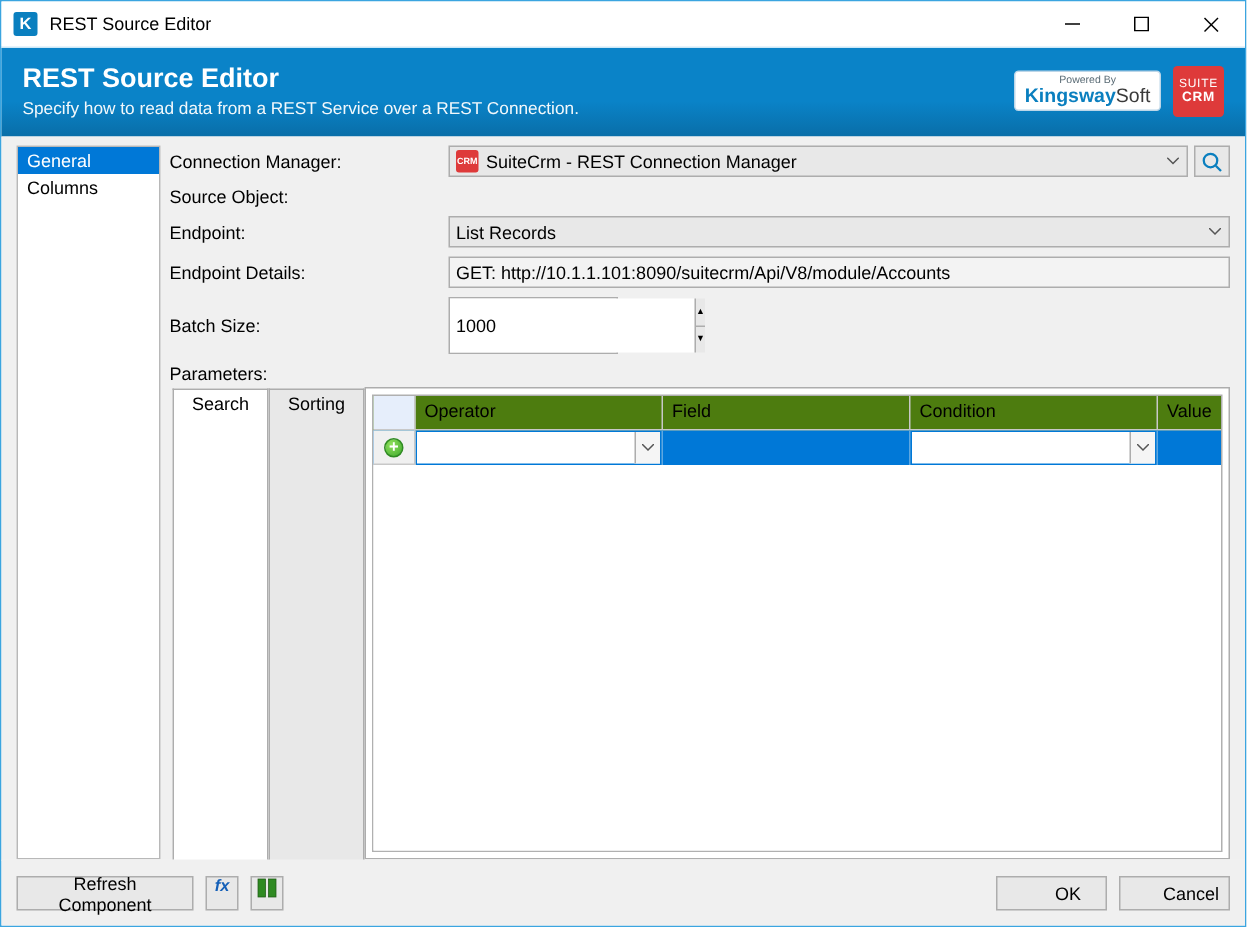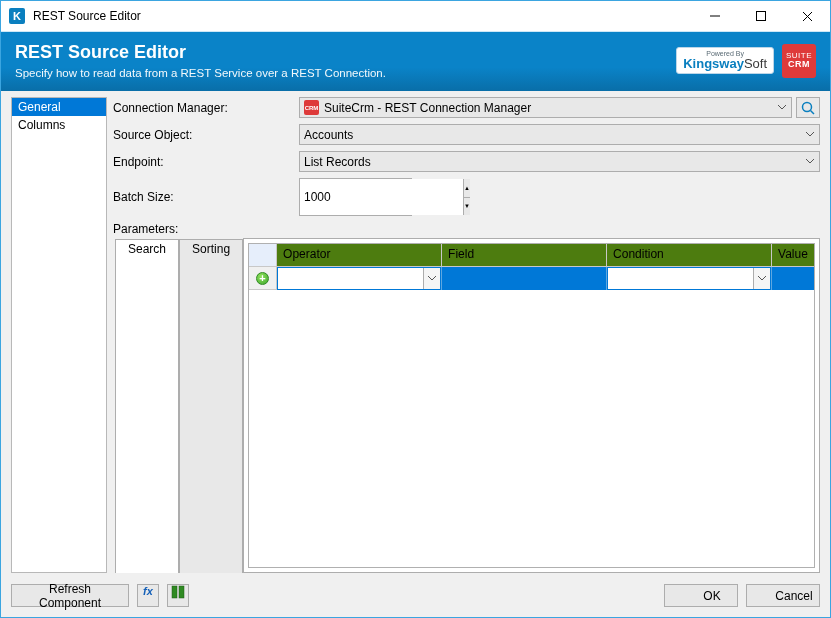--- a/index.html
+++ b/index.html
@@ -416,42 +416,40 @@
             <svg width="14" height="14">
                 <circle cx="6" cy="6" r="4.5" fill="none" stroke="#0a7fbf" stroke-width="1.5"></circle>
                 <line x1="9.5" y1="9.5" x2="13" y2="13" stroke="#0a7fbf" stroke-width="1.5"></line>
               </svg>
           </div>
         </div>
       </div>
 
       <div class="form-row">
         <div class="form-label">Source Object:</div>
-        <div class="combobox">
-          <div class="cb-text">Accounts</div>
-          <div class="dd-arrow">
-              <svg width="8" height="5">
-                <polyline points="0,0 4,4 8,0" fill="none" stroke="#555" stroke-width="1"></polyline>
-              </svg>
-            </div>
-        </div>
       </div>
 
       <div class="form-row">
         <div class="form-label">Endpoint:</div>
         <div class="combobox">
           <div class="cb-text">List Records</div>
           <div class="dd-arrow">
               <svg width="8" height="5">
                 <polyline points="0,0 4,4 8,0" fill="none" stroke="#555" stroke-width="1"></polyline>
               </svg>
             </div>
         </div>
       </div>
 
+      <div class="form-row">
+        <div class="form-label">Endpoint Details:</div>
+        <div class="combobox readonly">
+          <div class="cb-text">GET: http://10.1.1.101:8090/suitecrm/Api/V8/module/Accounts</div>
+        </div>
+      </div>
 
       <div class="form-row">
         <div class="form-label">Batch Size:</div>
         <div class="spin-input">
           <input type="text" value="1000" style="">
           <div class="spin-btns">
             <div>▲</div>
             <div>▼</div>
           </div>
         </div>

